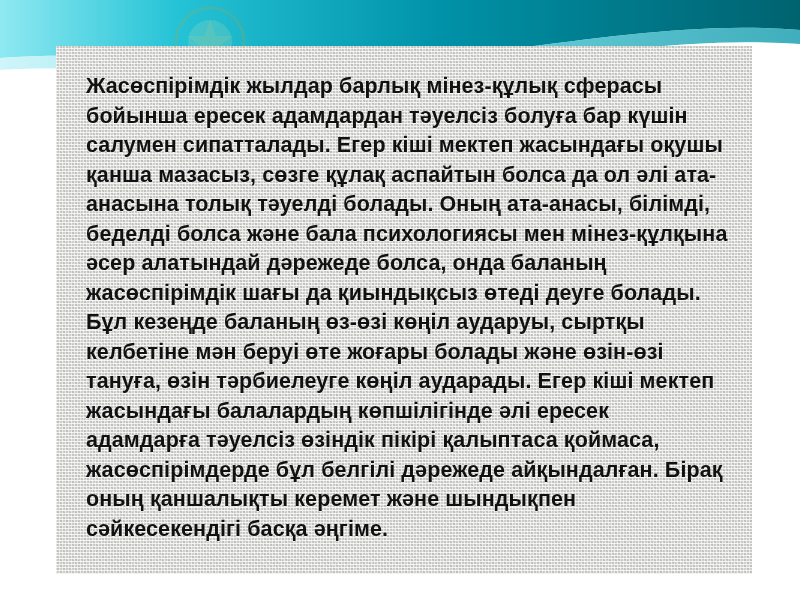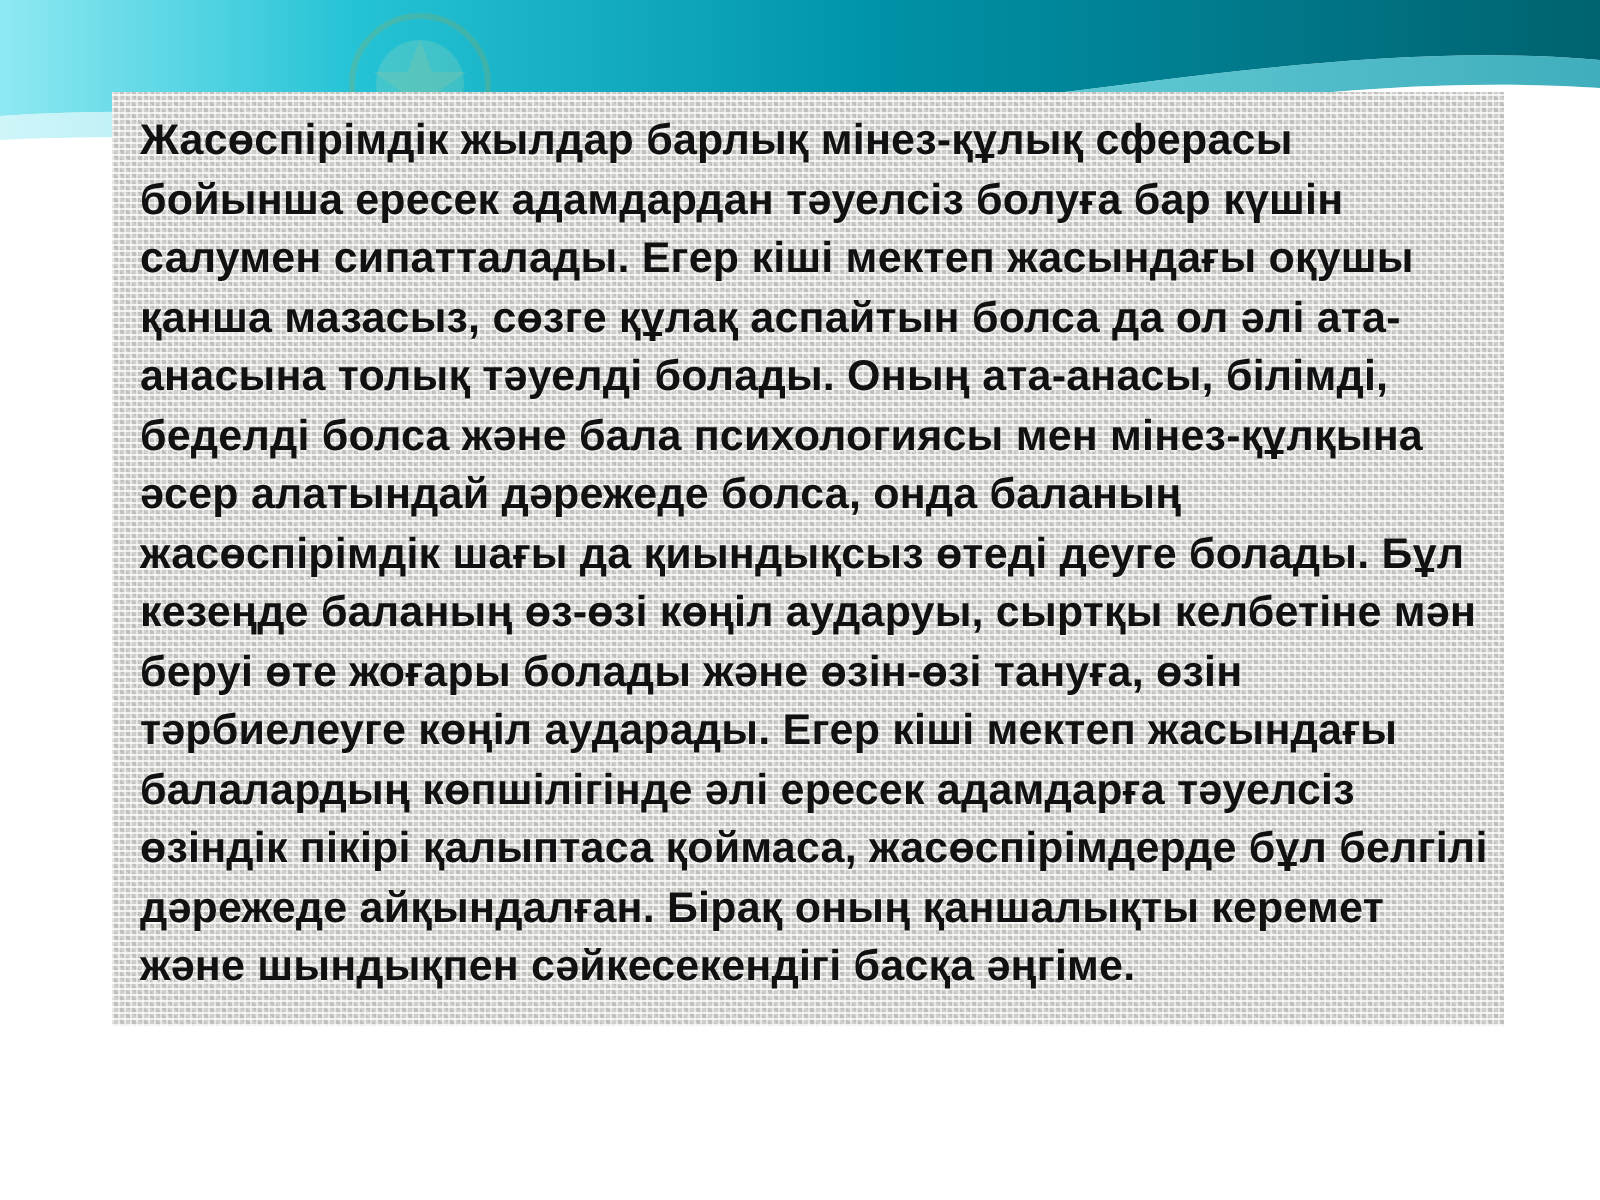--- a/index.html
+++ b/index.html
@@ -55,21 +55,21 @@
     text-align: left;
     letter-spacing: 0.1px;
     background-color: #cfcfcb;
     background-image:
       repeating-linear-gradient(0deg, rgba(255,255,255,0.75) 0px, rgba(255,255,255,0.75) 1px, rgba(0,0,0,0.0) 1px, rgba(0,0,0,0.0) 3px),
       repeating-linear-gradient(90deg, rgba(255,255,255,0.55) 0px, rgba(255,255,255,0.55) 1px, rgba(0,0,0,0.0) 1px, rgba(0,0,0,0.0) 3px),
       repeating-linear-gradient(45deg, rgba(120,120,115,0.18) 0px, rgba(120,120,115,0.18) 2px, rgba(0,0,0,0.0) 2px, rgba(0,0,0,0.0) 4px);
     text-shadow: 0 1px 0 rgba(255,255,255,0.45);
   }
   .textblock p {
-    margin: 0;
+    margin: 16px;
   }
   
   .corner-shape {
     position: absolute;
     left: 0;
     bottom: 0;
     width: 60px;
     height: 60px;
     background: transparent;
   }

